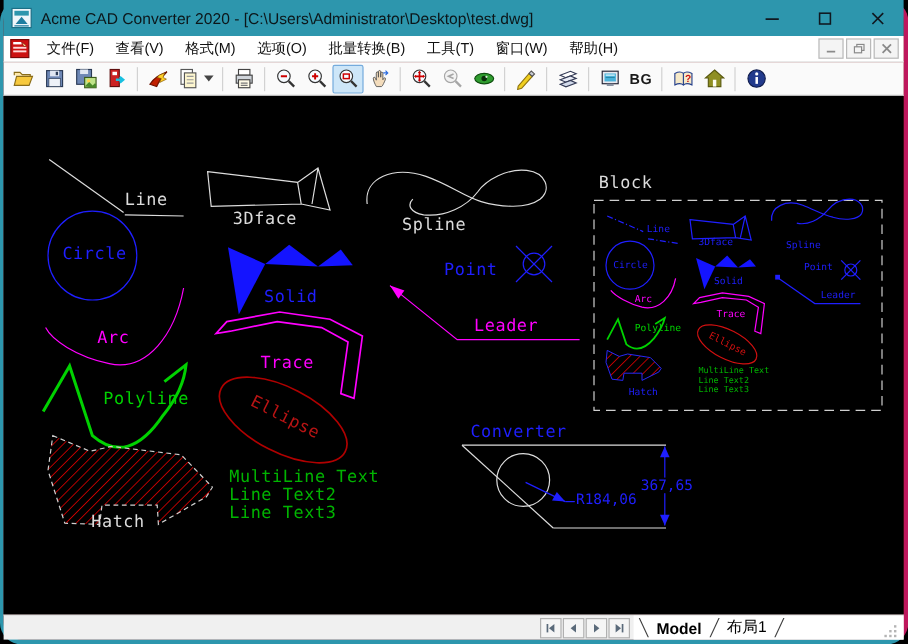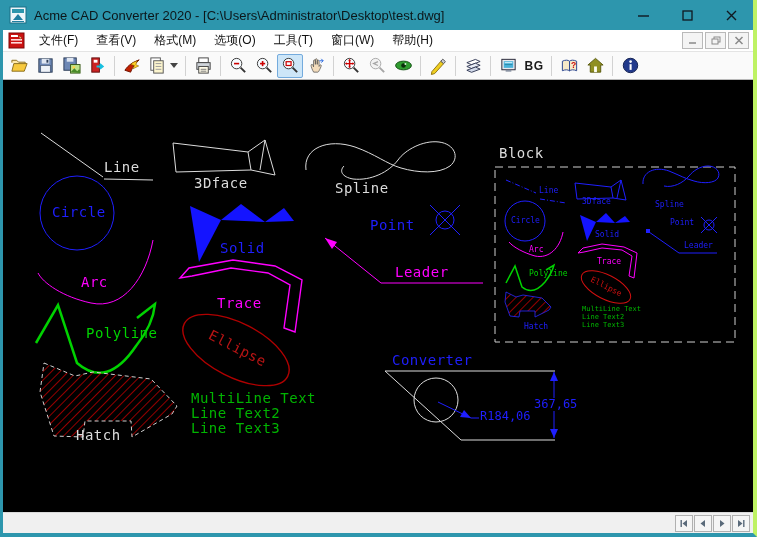--- a/index.html
+++ b/index.html
@@ -1,19 +1,19 @@
 <!DOCTYPE html>
 <html><head>
 <meta charset="utf-8">
 <style>
   * { margin:0; padding:0; box-sizing:border-box; }
   html,body { width:757px; height:537px; }
   body { font-family:"Liberation Sans", sans-serif; background:#000; }
   .window { width:757px; height:537px; display:flex; flex-direction:column;
-            border-left:3px solid #2d96ad; border-right:4px solid #bef264; border-bottom:4px solid #2d96ad; background:#7f1d1d; }
+            border-left:3px solid #2d96ad; border-right:4px solid #be185d; border-bottom:4px solid #2d96ad; background:#7f1d1d;border-radius:18px; }
 
   
   .titlebar { height:30px; background:#2d96ad; display:flex; align-items:center; padding-left:6px; flex:none; }
   .app-icon { width:18px; height:18px; margin-right:7px; flex:none; }
   .title-text { font-size:13px; color:#0c1619; }
   .win-controls { margin-left:auto; display:flex; height:100%; }
   .wbtn { width:44px; height:100%; display:flex; align-items:center; justify-content:center; }
   .wbtn svg { width:13px; height:13px; }
 
   
@@ -95,20 +95,21 @@
       <rect x="1" y="1" width="15" height="15" fill="#cc1111" stroke="#7a0808"></rect>
       <rect x="3" y="3" width="7" height="2" fill="#fff"></rect>
       <rect x="3" y="7" width="11" height="1.6" fill="#ffd9d9"></rect>
       <rect x="3" y="10" width="11" height="1.6" fill="#ffd9d9"></rect>
       <path d="M10 3 l4 3 -2 1 Z" fill="#ffe08a" stroke="#7a0808" stroke-width="0.5"></path>
     </svg>
     <span class="menu-item">文件(F)</span>
     <span class="menu-item">查看(V)</span>
     <span class="menu-item">格式(M)</span>
     <span class="menu-item">选项(O)</span>
+    <span class="menu-item">批量转换(B)</span>
     <span class="menu-item">工具(T)</span>
     <span class="menu-item">窗口(W)</span>
     <span class="menu-item">帮助(H)</span>
     <div class="mdi-controls">
       <div class="mdibtn">
         <svg viewBox="0 0 10 9">
             <line x1="1" y1="7" x2="8" y2="7" stroke="#8a8a8a" stroke-width="1.5"></line>
           </svg>
       </div>
       <div class="mdibtn">
@@ -422,16 +423,31 @@
               <path d="M3 1 L7.5 4.5 L3 8 Z" fill="#5a6a7a"></path>
             </svg>
         </div>
         <div class="navbtn">
           <svg viewBox="0 0 10 9">
               <path d="M2 1 L6.5 4.5 L2 8 Z" fill="#5a6a7a"></path>
               <rect x="7.1" y="1" width="1.4" height="7" fill="#5a6a7a"></rect>
             </svg>
         </div>
       </div>
+      <div class="tab-strip">
+        <span class="tabslash sl-b"></span>
+        <span class="tab active">Model</span>
+        <span class="tabslash sl-f"></span>
+        <span class="tab">布局1</span>
+        <span class="tabslash sl-f"></span>
+        <span class="grip">
+          <i style="left:10px;top:8px"></i>
+            <i style="left:6px;top:8px"></i>
+            <i style="left:2px;top:8px"></i>
+          <i style="left:10px;top:4px"></i>
+            <i style="left:6px;top:4px"></i>
+          <i style="left:10px;top:0"></i>
+        </span>
+      </div>
     </div>
   </div>
 
 </div>
 
 </body></html>

